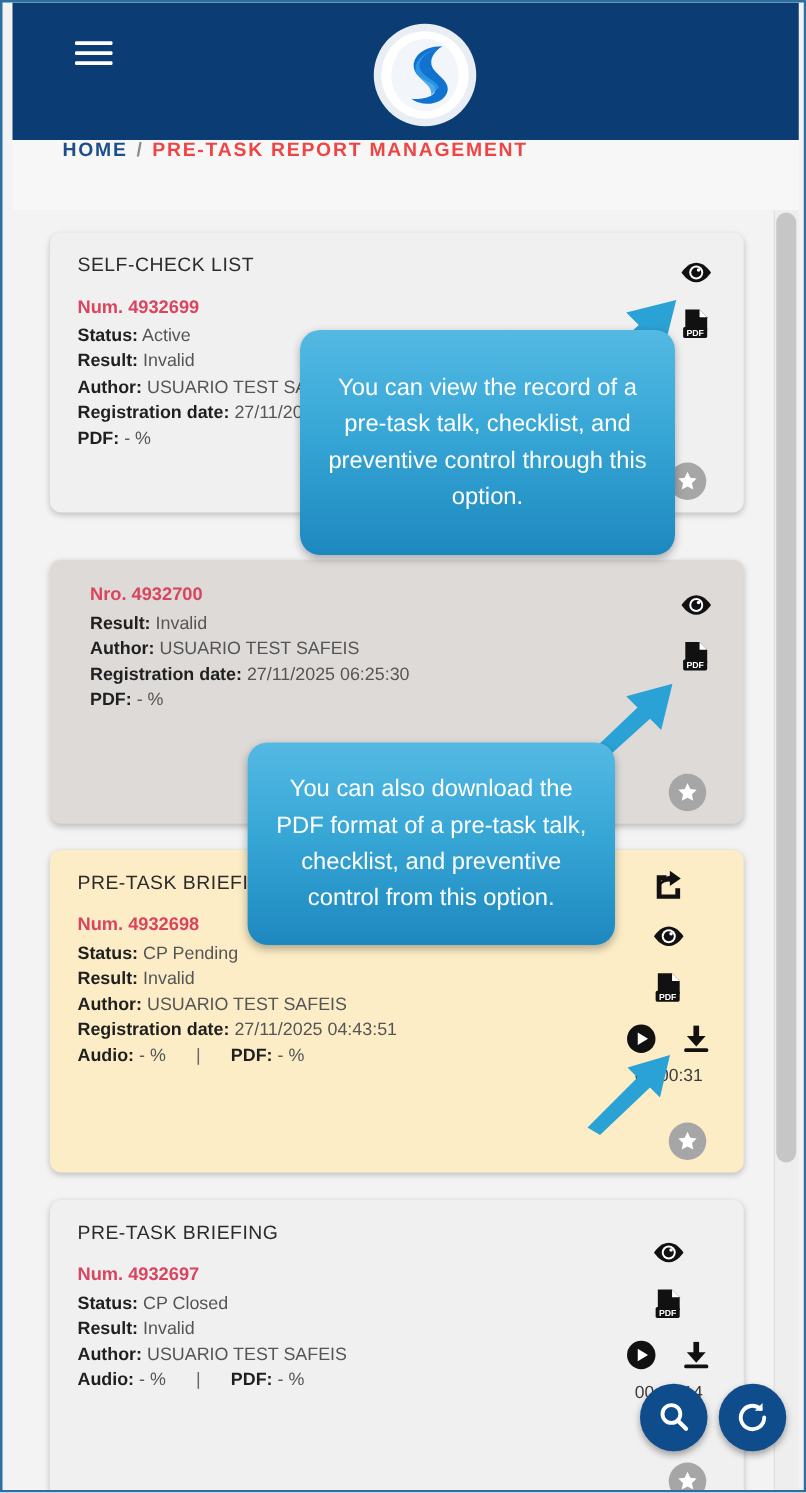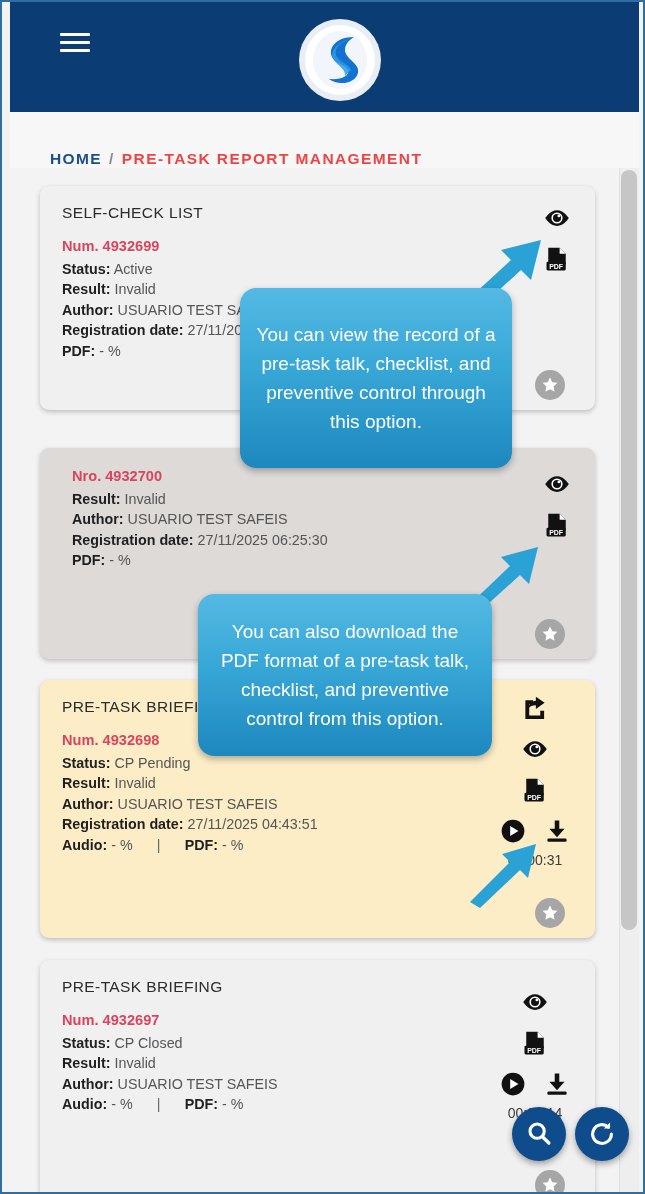--- a/index.html
+++ b/index.html
@@ -47,21 +47,21 @@
     width: 84px; height: 84px;
   }
   #logo-wrap svg { display: block; }
 
   
   #breadcrumb {
     position: absolute;
     left: 8px; top: 110px;
     width: 629px; height: 56px;
     background: #f7f7f7;
-    display: flex; align-items: flex-end;
+    display: flex; align-items: flex-start;
     padding-left: 40px;
     font-size: 15.5px;
     font-weight: bold;
     letter-spacing: 1.4px;
   }
   #breadcrumb .bc-home { color: #1b4f8a; }
   #breadcrumb .bc-sep { color: #8b8b8b; margin: 0 7px; font-weight: bold; }
   #breadcrumb .bc-cur { color: #ef4444; }
 
   
@@ -427,21 +427,21 @@
           </svg>
         </div>
       </div>
 
     </div>
   </div>
 
   <svg class="arrow" style="left:455px; top:232px;" width="90" height="80" viewBox="0 0 90 80">
     <path d="M4 72 L54 26 L44 16 L84 6 L74 46 L64 36 L16 80 Z" fill="#2ba2d6"></path>
   </svg>
-  <div class="callout" style="left:238px; top:262px; width:272px; height:180px;margin-top:24px;">
+  <div class="callout" style="left:238px; top:262px; width:300px; height:180px;">
     <p>You can view the record of a pre-task talk, checklist, and preventive control through this option.</p>
   </div>
 
   <svg class="arrow" style="left:462px; top:540px;" width="80" height="72" viewBox="0 0 80 72">
     <path d="M2 66 L46 24 L37 15 L74 5 L65 42 L56 33 L13 72 Z" fill="#2ba2d6"></path>
   </svg>
   <div class="callout" style="left:196px; top:592px; width:294px; height:162px;">
     <p>You can also download the PDF format of a pre-task talk, checklist, and preventive control from this option.</p>
   </div>
 

